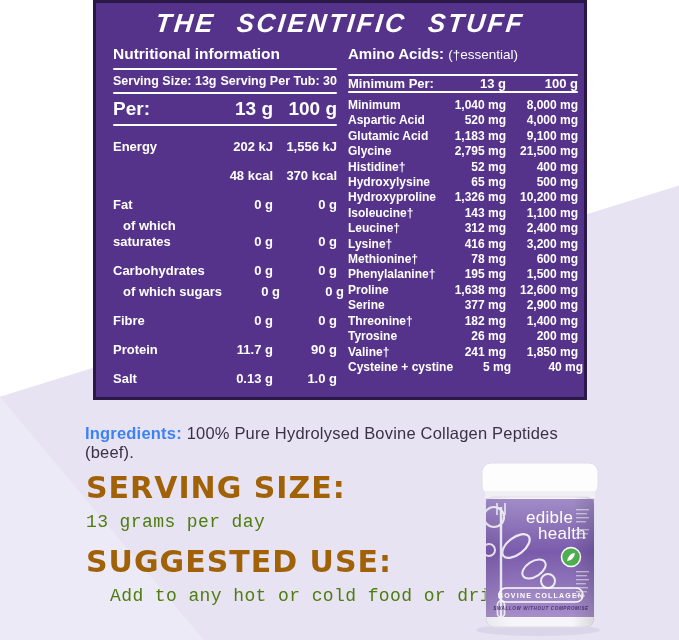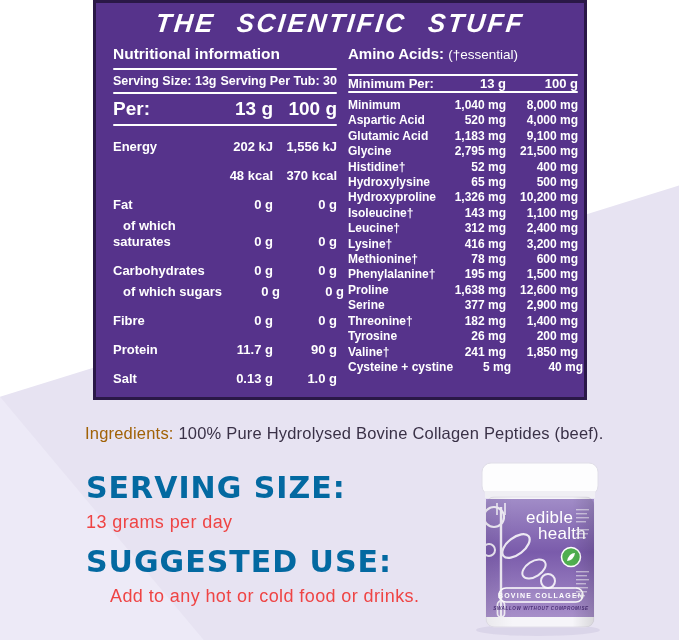--- a/index.html
+++ b/index.html
@@ -50,29 +50,29 @@
   .minper-row .v { text-align:right; }
   .a-rows { margin-top:5px; }
   .a-row { display:grid; grid-template-columns:1fr 58px 72px; font-size:12px;
            font-weight:700; line-height:15.4px; }
   .a-row .a-v { text-align:right; white-space:nowrap; }
   .a-row .a-name { white-space:nowrap; }
 
   
   .ingredients { position:absolute; left:85px; top:424px; width:520px;
                  font-size:16.5px; color:#3a3147; letter-spacing:0.2px; }
-  .ingredients .ing-label { font-weight:400; color:#a16207;text-align:center; }
+  .ingredients .ing-label { font-weight:700; color:#3b82f6;text-align:center; }
 
   .big-heading { position:absolute; left:86px; font-size:30px; font-weight:700;
-                 color:#0369a1; letter-spacing:1px;
+                 color:#a16207; letter-spacing:1px;
                  font-family:"DejaVu Sans", sans-serif; }
   .serving-heading { top:470px; }
   .use-heading { top:544px; }
-  .body-line { position:absolute; left:86px; font-size:18px; color:#ef4444;
-               letter-spacing:0.4px; font-family:Liberation Sans, sans-serif; }
+  .body-line { position:absolute; left:86px; font-size:18px; color:#4d7c0f;
+               letter-spacing:0.4px; font-family:Liberation Mono, monospace; }
   .serving-body { top:512px; }
   .use-body { top:586px;margin-left:24px; }
 
   
   .product { position:absolute; left:468px; top:453px; width:145px; height:184px; }
 </style>
 </head>
 <body>
 
 <div class="stage">

